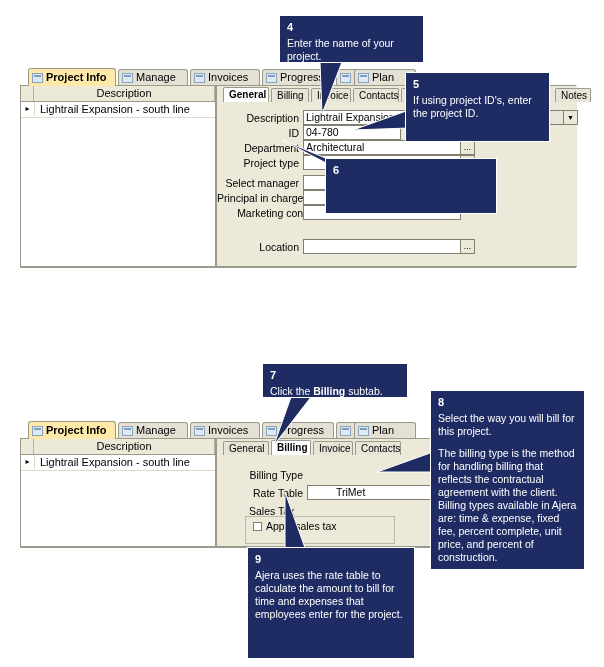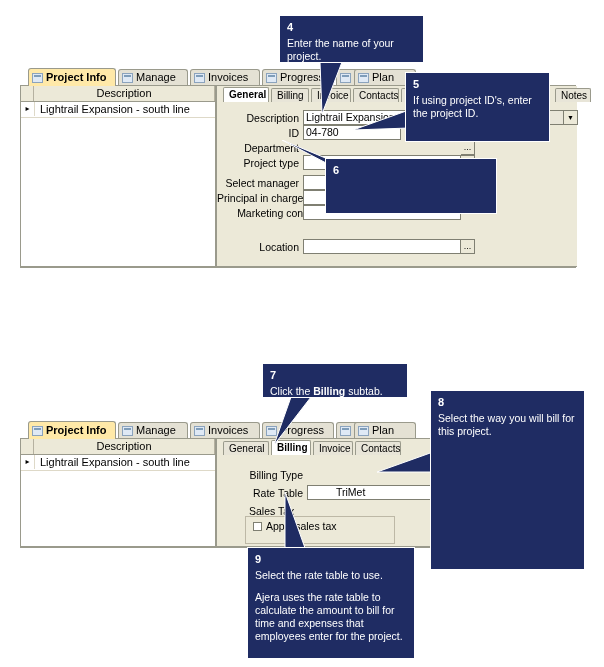--- a/index.html
+++ b/index.html
@@ -316,20 +316,21 @@
       </div>
     </div>
 
     <div class="field-label" style="left:0px;top:26px;width:82px;">Description</div>
     <div class="field-box" style="left:86px;top:24px;width:200px;">Lightrail Expansion - south line</div>
 
     <div class="field-label" style="left:0px;top:41px;width:82px;">ID</div>
     <div class="field-box" style="left:86px;top:39px;width:98px;">04-780</div>
 
     <div class="field-label" style="left:0px;top:56px;width:82px;">Department</div>
+    <div class="field-box" style="left:86px;top:54px;width:158px;">Architectural</div>
     <div class="btn-ellipsis" style="left:244px;top:54px;">...</div>
 
     <div class="field-label" style="left:0px;top:71px;width:82px;">Project type</div>
     <div class="field-box" style="left:86px;top:69px;width:158px;"></div>
     <div class="btn-ellipsis" style="left:244px;top:69px;">...</div>
 
     <div class="field-label" style="left:0px;top:91px;width:82px;">Select manager</div>
     <div class="field-box" style="left:86px;top:89px;width:158px;"></div>
 
     <div class="field-label" style="left:0px;top:106px;width:82px;">Principal in charge</div>
@@ -453,29 +454,29 @@
 </div>
 <div class="pointer" style="left:273px;top:397px;width:40px;height:50px;">
   <svg width="40" height="50" viewBox="0 0 40 50">
     <polygon points="18,0 38,0 1,48" fill="#1f2c63" stroke="#ffffff" stroke-width="1"></polygon>
   </svg>
 </div>
 
 <div class="callout" style="left:430px;top:390px;width:155px;height:180px;">
   <span class="num">8</span>
   <p>Select the way you will bill for this project.</p>
+  <p>The billing type is the method for handling billing that reflects the contractual agreement with the client. Billing types available in Ajera are: time &amp; expense, fixed fee, percent complete, unit price, and percent of construction.</p>
 </div>
 <div class="pointer" style="left:376px;top:452px;width:58px;height:24px;">
   <svg width="58" height="24" viewBox="0 0 58 24">
     <polygon points="57,0 57,20 1,20" fill="#1f2c63" stroke="#ffffff" stroke-width="1"></polygon>
   </svg>
 </div>
 
 <div class="callout" style="left:247px;top:547px;width:168px;height:112px;">
   <span class="num">9</span>
-  <p>Select the rate table to use.</p>
   <p>Ajera uses the rate table to calculate the amount to bill for time and expenses that employees enter for the project.</p>
 </div>
 <div class="pointer" style="left:282px;top:492px;width:30px;height:58px;">
   <svg width="30" height="58" viewBox="0 0 30 58">
     <polygon points="3,0 23,56 3,56" fill="#1f2c63" stroke="#ffffff" stroke-width="1"></polygon>
   </svg>
 </div>
 
 </body></html>

